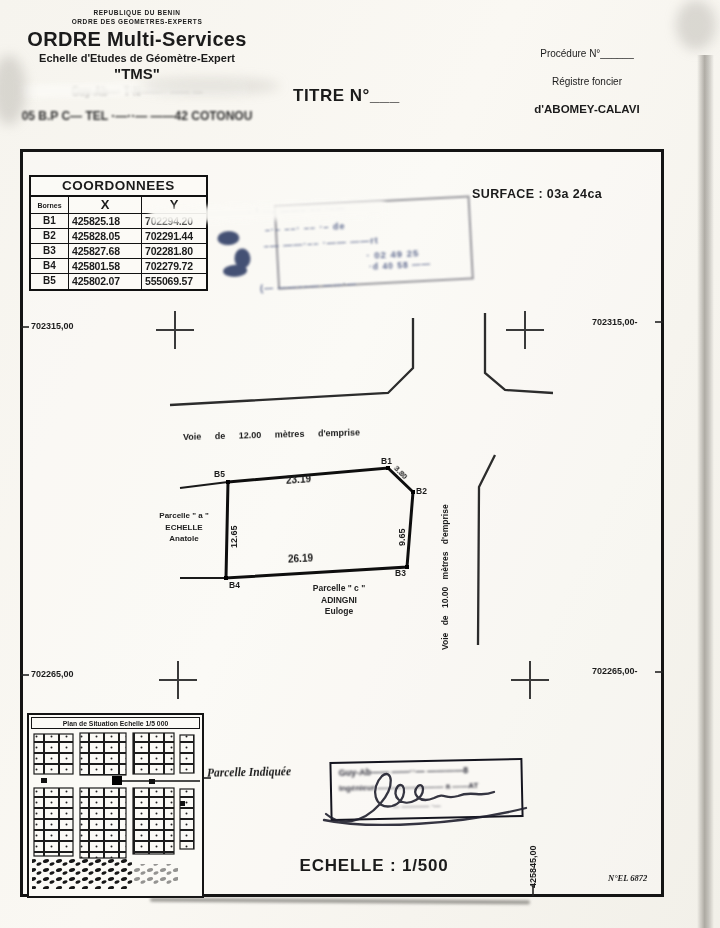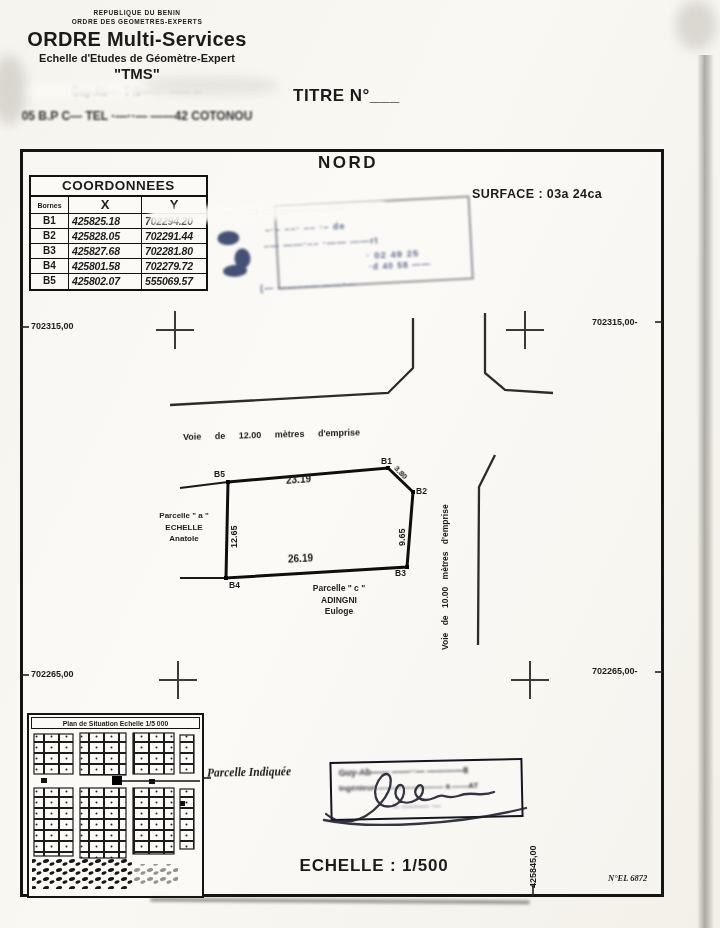--- a/index.html
+++ b/index.html
@@ -36,21 +36,21 @@
   
   .coords { left:29px; top:155px; width:179px; border:2px solid #111; background:rgba(252,251,247,.7); filter:blur(.2px);margin-top:20px; }
   .coords-title { border-bottom:2px solid #111; font-size:13.5px; font-weight:bold; text-align:center; letter-spacing:.5px; padding:1px 0 2px; }
   .coords-grid { display:grid; grid-template-columns:38px 73px 64px; }
   .coords-grid > div { border-right:1.5px solid #111; border-bottom:1.5px solid #111; overflow:hidden; white-space:nowrap; }
   .coords-grid > div:nth-child(3n) { border-right:none; }
   .coords-grid > div.lastrow { border-bottom:none; }
   .ch-bornes { font-size:7px; font-weight:bold; text-align:center; padding-top:5px; height:17px; }
   .ch-xy { font-size:13px; font-weight:bold; text-align:center; height:17px; }
   .cell-b { font-size:10px; font-weight:bold; text-align:center; height:15px; padding-top:1px; }
-  .cell-n { font-size:10.5px; font-weight:bold; text-align:left; padding:1px 0 0 3px; height:15px; letter-spacing:-.2px;font-style:italic; }
+  .cell-n { font-size:10.5px; font-weight:bold; text-align:left; padding:1px 0 0 3px; height:15px; letter-spacing:-.2px; }
 
   .north { left:278px; top:153px; width:140px; text-align:center; font-size:17px; font-weight:bold; letter-spacing:2.5px; filter:blur(.25px); }
   .surface { left:472px; top:187px; font-size:12.5px; font-weight:bold; letter-spacing:.4px; filter:blur(.3px); }
 
   
   .stamp { left:208px; top:199px; width:276px; height:96px; transform:rotate(-3deg); color:#46537f; opacity:.88; filter:blur(1.1px); }
   .stamp-box { position:absolute; right:12px; top:3px; width:196px; height:84px; border:2px solid #3c3c4a; opacity:.6; }
   .stamp-line { position:absolute; font-weight:bold; letter-spacing:1px; white-space:nowrap; }
   .stamp-blob { position:absolute; background:#2c3a63; border-radius:50%; }
 
@@ -99,20 +99,25 @@
     <div class="hdr-company">ORDRE Multi-Services</div>
     <div class="hdr-bureau">Echelle d'Etudes de Géomètre-Expert</div>
     <div class="hdr-tms">"TMS"</div>
     <div class="hdr-name">Guy-Ab—·  T·N——··   ——   —</div>
     <div class="hdr-addr">05 B.P  C—  TEL  ·—··—  ——42  COTONOU</div>
   </div>
   <div class="abs streak" style="left:22px; top:83px; width:225px; height:13px; transform:rotate(-1deg);"></div>
 
   <div class="abs titre">TITRE N°___</div>
 
+  <div class="abs hdr-right">
+    <div class="hdr-proc">Procédure N°______</div>
+    <div class="hdr-reg">Régistre foncier</div>
+    <div class="hdr-com">d'ABOMEY-CALAVI</div>
+  </div>
 
   <div class="abs frame"></div>
 
   <svg class="abs overlay-svg" viewBox="0 0 644 748">
 
     <g stroke="#3a3a3a" stroke-width="2">
       <path d="M136,181 h38 M155,162 v38"></path>
       <path d="M486,181 h38 M505,162 v38"></path>
       <path d="M139,531 h38 M158,512 v38"></path>
       <path d="M491,531 h38 M510,512 v38"></path>
@@ -170,21 +175,20 @@
       <div class="cell-b">B4</div>
       <div class="cell-n">425801.58</div>
       <div class="cell-n">702279.72</div>
 
       <div class="cell-b lastrow">B5</div>
       <div class="cell-n lastrow">425802.07</div>
       <div class="cell-n lastrow">555069.57</div>
     </div>
   </div>
 
-  <div class="abs north">NORD</div>
   <div class="abs surface">SURFACE :  03a 24ca</div>
 
   <div class="abs stamp">
     <div class="stamp-box"></div>
     <div class="stamp-blob" style="left:10px; top:26px; width:22px; height:14px;"></div>
     <div class="stamp-blob" style="left:26px; top:44px; width:16px; height:20px;"></div>
     <div class="stamp-blob" style="left:14px; top:60px; width:24px; height:12px;"></div>
     <div class="stamp-line" style="left:42px; top:4px;  font-size:9px;">· ¹ ··–  ——–  ––  ·–—</div>
     <div class="stamp-line" style="left:58px; top:22px; font-size:9px;">–·–  ––·  ––  ·–   de</div>
     <div class="stamp-line" style="left:56px; top:38px; font-size:9px;">–—  ——·––  ·——  ——rt</div>

